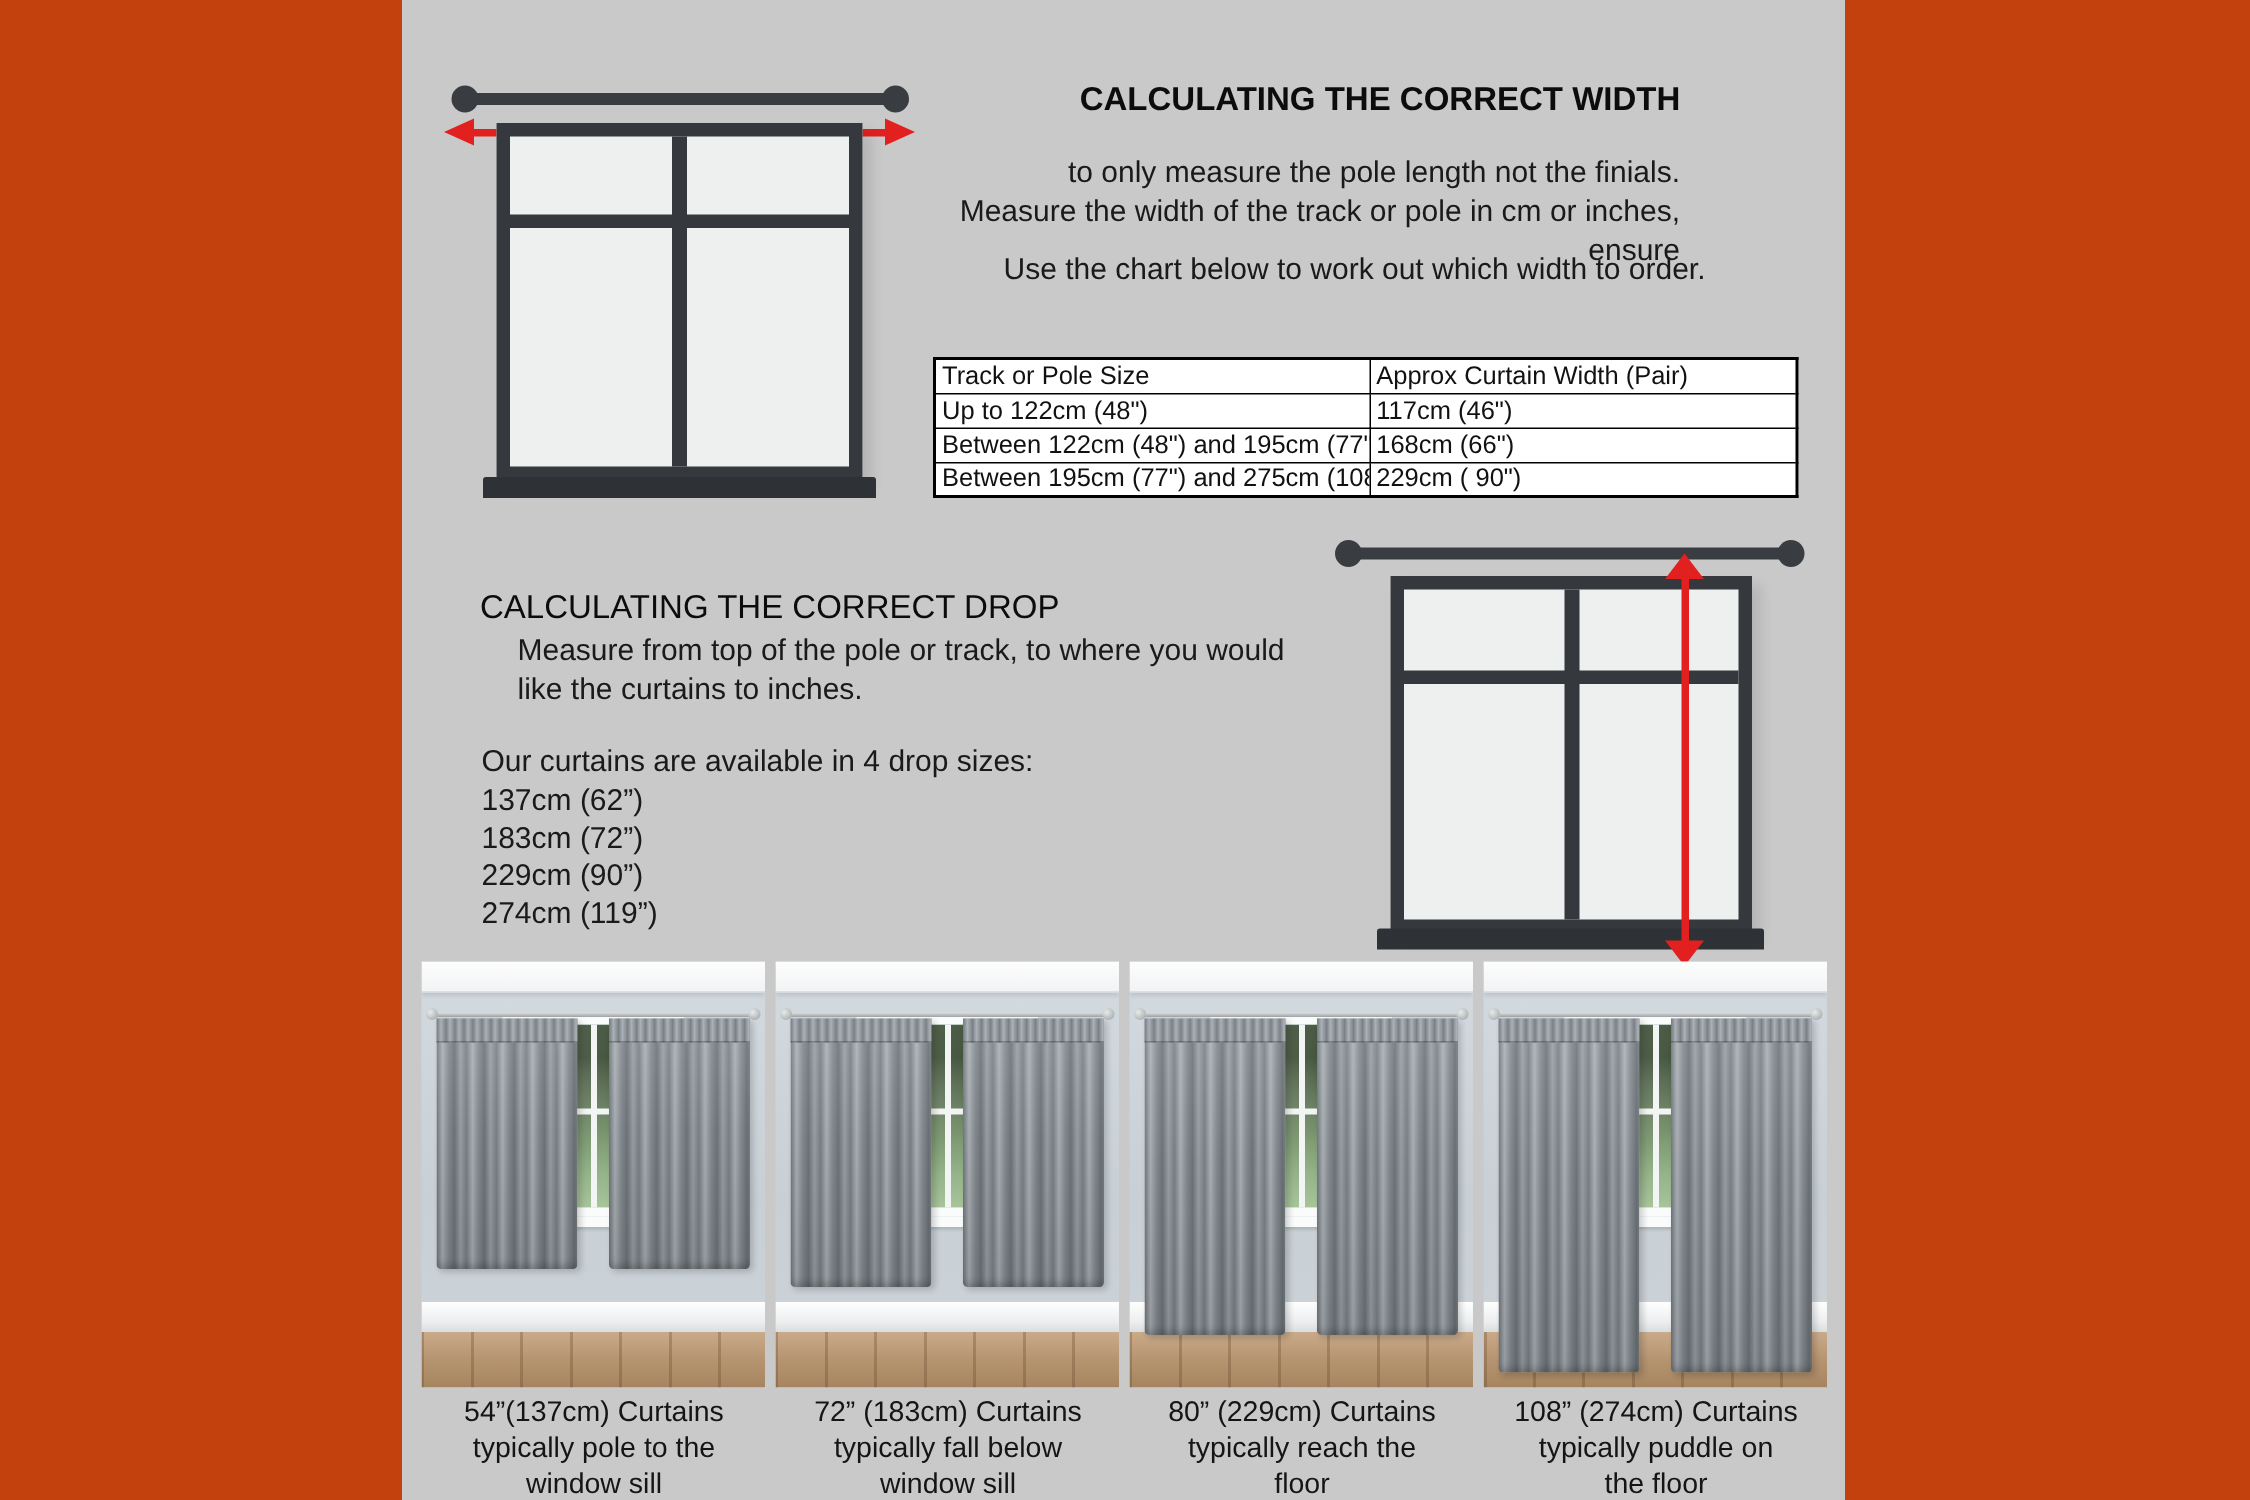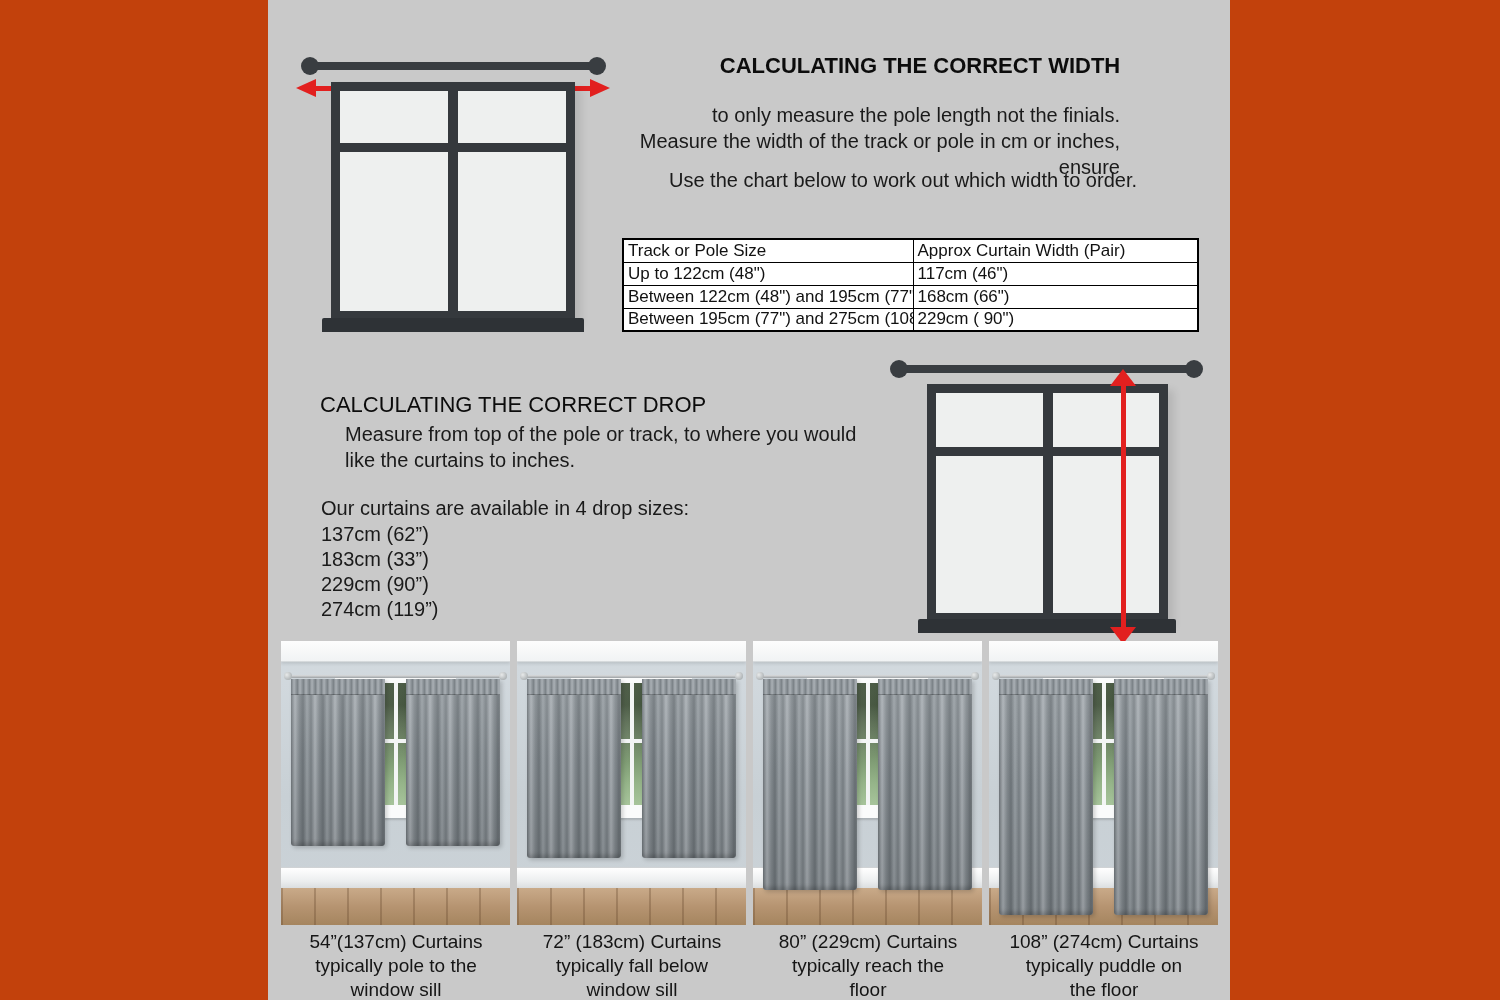--- a/index.html
+++ b/index.html
@@ -200,21 +200,21 @@
   </table>
 
   <div class="drop-title">CALCULATING THE CORRECT DROP</div>
   <div class="drop-para1">
     <div>Measure from top of the pole or track, to where you would</div>
     <div>like the curtains to inches.</div>
   </div>
   <div class="drop-intro">Our curtains are available in 4 drop sizes:</div>
   <div class="drop-sizes">
     <div>137cm (62”)</div>
-    <div>183cm (33”)</div>
+    <div>183cm (72”)</div>
     <div>229cm (90”)</div>
     <div>274cm (119”)</div>
   </div>
 
   <div class="pole-bar pb2"></div>
   <div class="finial f2l"></div>
   <div class="finial f2r"></div>
   <div class="winframe w2">
     <div class="mullion-v"></div>
     <div class="transom"></div>

